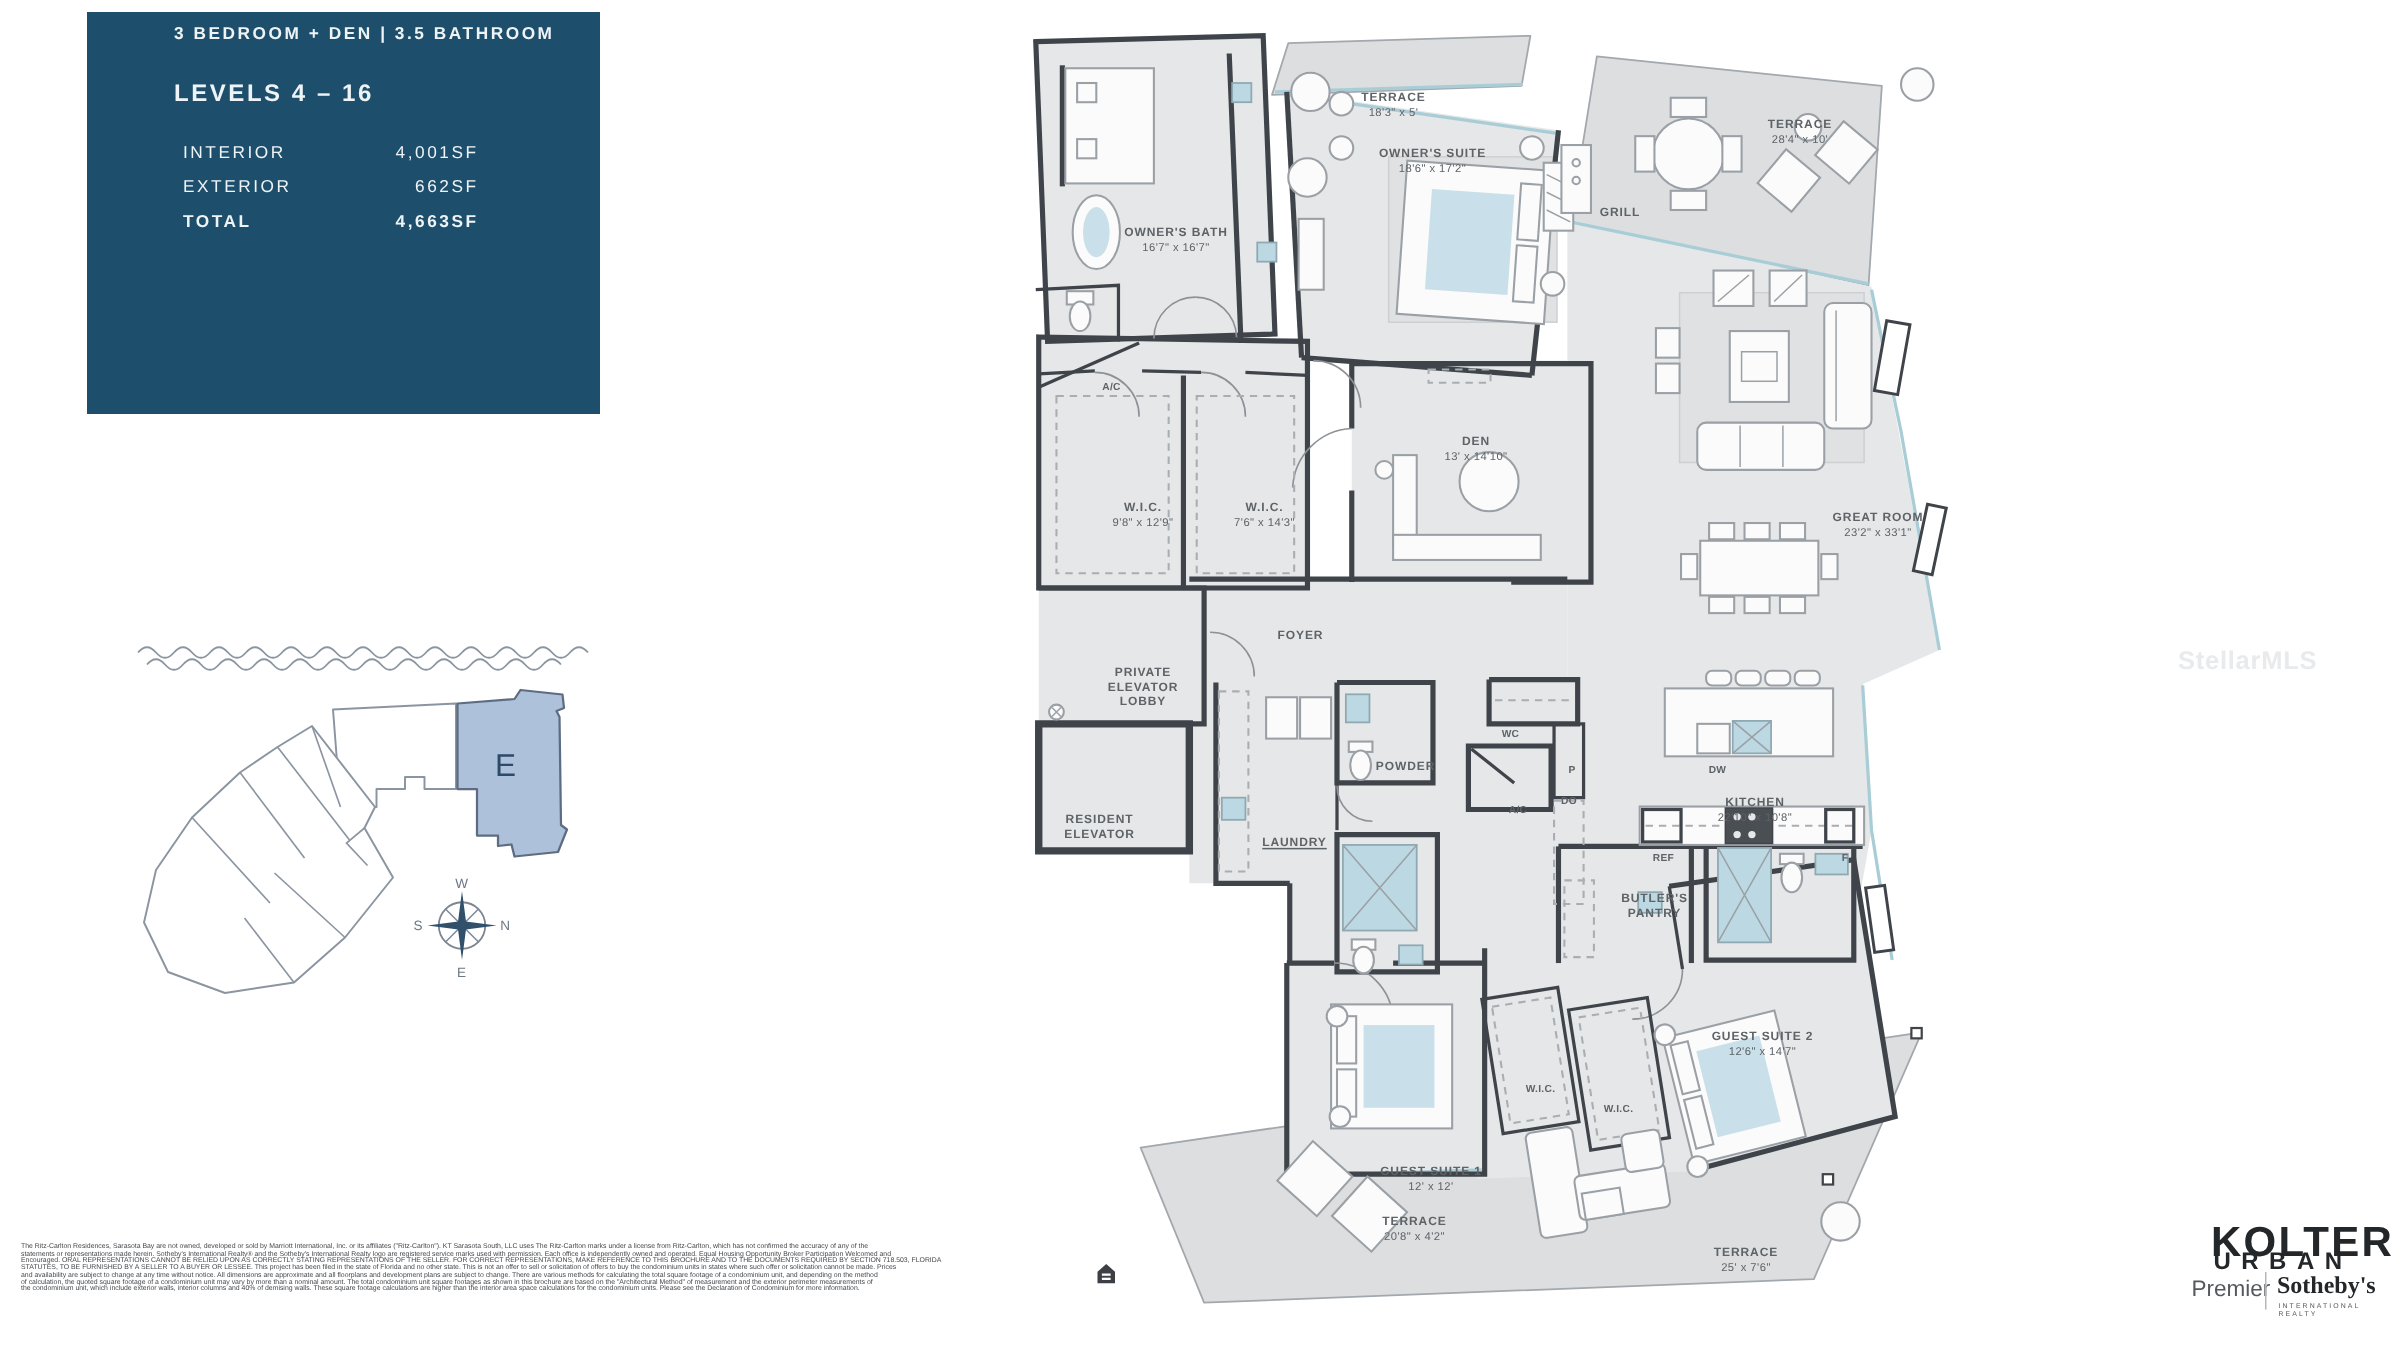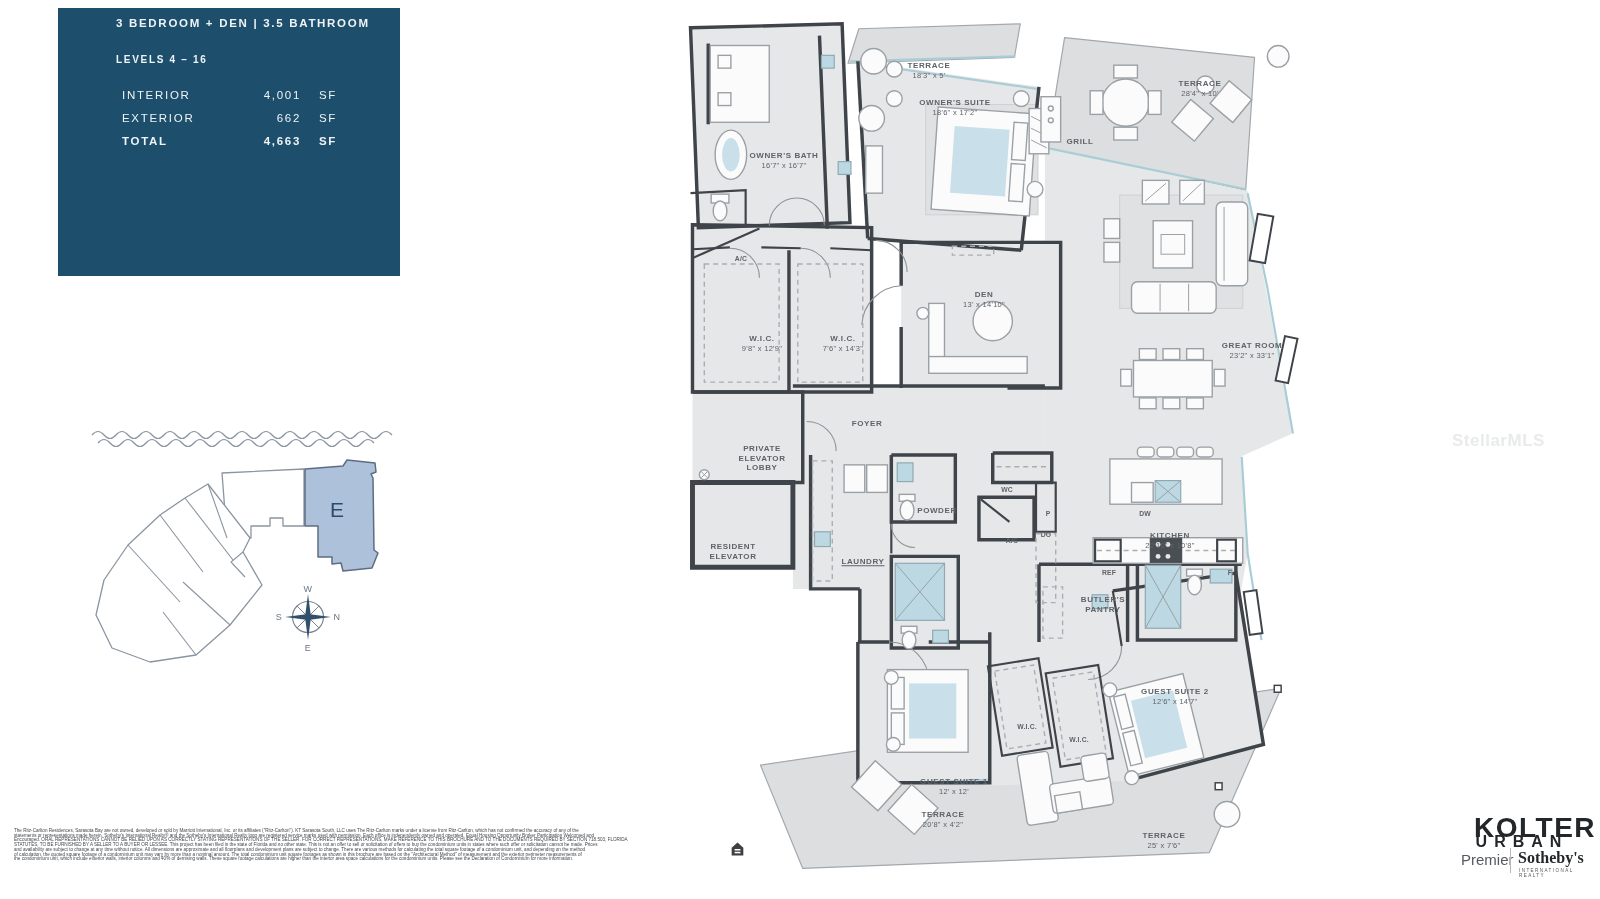--- a/index.html
+++ b/index.html
@@ -8,26 +8,26 @@
   }
   *{margin:0;padding:0;box-sizing:border-box;}
   html,body{background:#fff;}
   .page{position:relative;width:1600px;height:899px;background:#ffffff;overflow:hidden;
         font-family:"Liberation Sans",sans-serif;}
 
   
   .info-box{position:absolute;left:58px;top:8px;width:342px;height:268px;background:var(--panel-bg);color:var(--panel-fg);}
   .info-title{margin:46px 0 0 58px;font-size:30px;font-weight:300;letter-spacing:5px;}
   .info-subtitle{margin:9px 0 0 58px;font-size:11.5px;font-weight:700;letter-spacing:1.7px;}
-  .info-levels{margin:25px 0 0 58px;font-size:10px;font-weight:600;letter-spacing:1.7px;}
+  .info-levels{margin:25px 0 0 58px;font-size:16px;font-weight:600;letter-spacing:1.7px;}
   .area-table{margin:24px 0 0 64px;width:215px;}
   .area-row{display:flex;margin-bottom:11px;font-size:11.5px;letter-spacing:1.7px;font-weight:400;}
   .area-row .a-label{flex:1;text-align:left;}
   .area-row .a-value{width:62px;text-align:right;}
-  .area-row .a-unit{width:36px;text-align:right;}
+  .area-row .a-unit{width:36px;}
   .area-row.total{font-weight:700;}
 
   
   .site-svg{position:absolute;left:85px;top:420px;}
   .wave{fill:none;stroke:var(--site-line);stroke-width:1.2;}
   .foot{fill:#ffffff;stroke:var(--site-line);stroke-width:1.3;stroke-linejoin:round;}
   .foot-line{fill:none;stroke:var(--site-line);stroke-width:1.1;}
   .unit-e{fill:var(--unit-highlight);stroke:#5d6c82;stroke-width:1.5;stroke-linejoin:round;}
   .e-letter{font-size:21px;fill:#2d4a69;font-weight:500;}
   .compass-circ{fill:none;stroke:#7b8692;stroke-width:1.2;}

